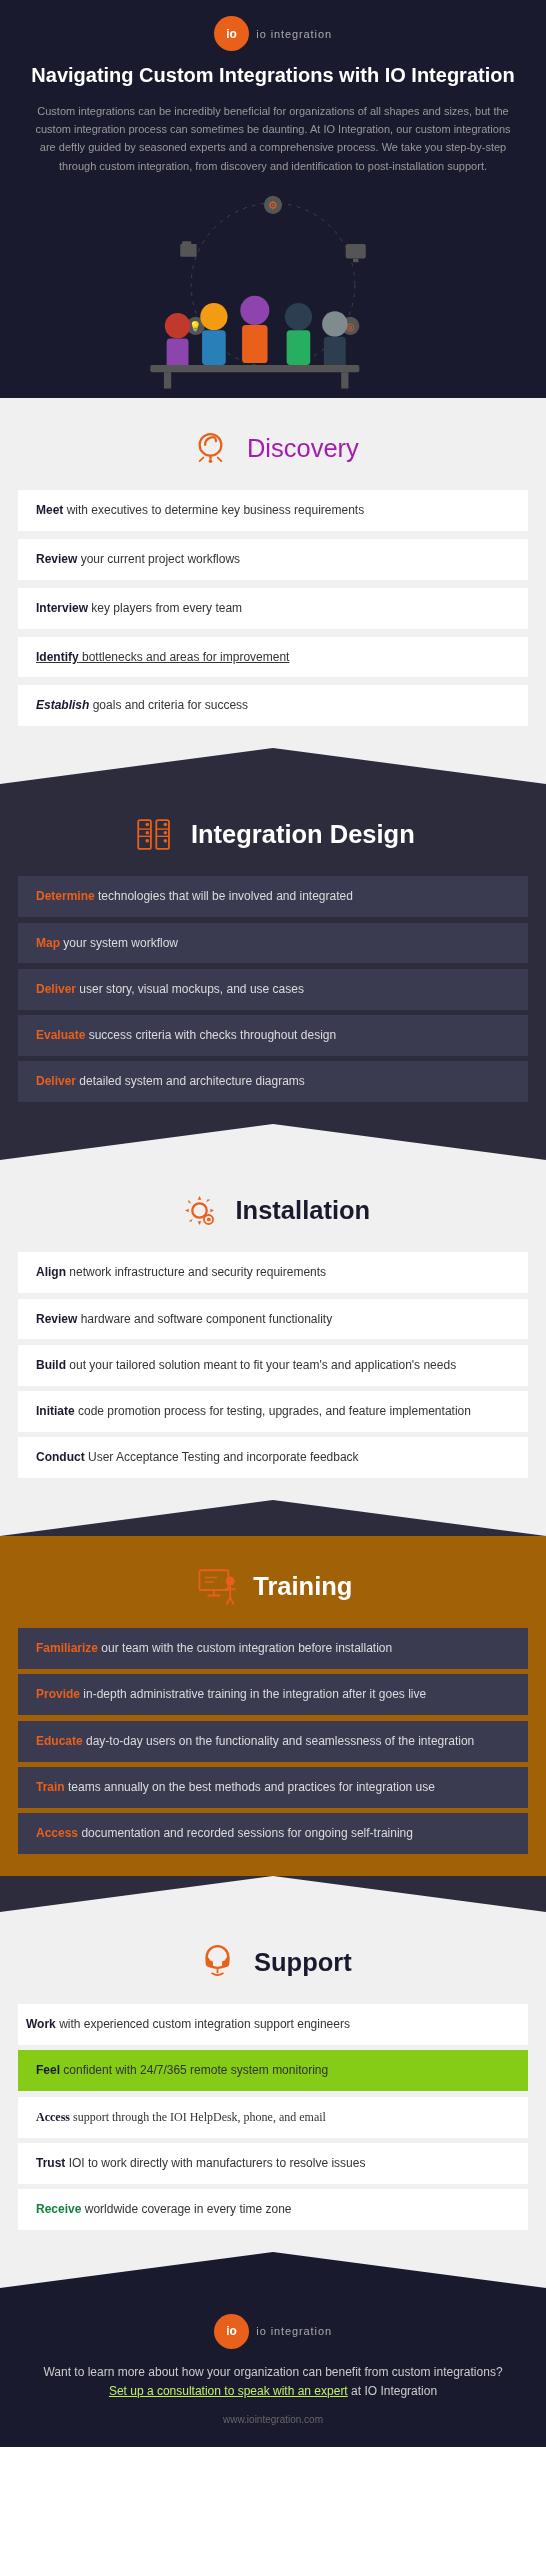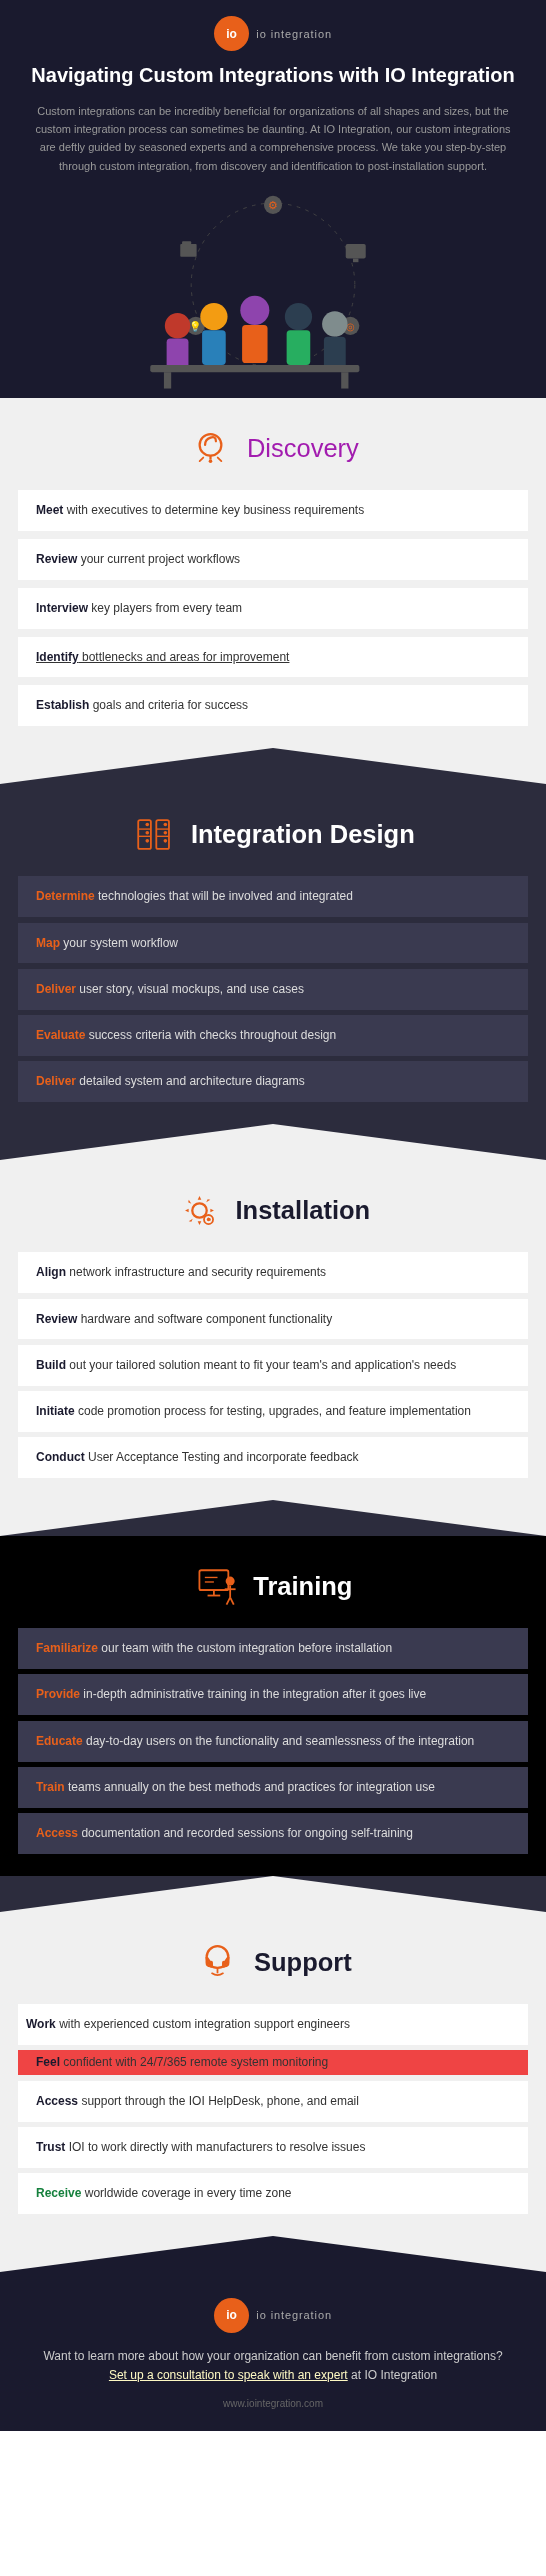--- a/index.html
+++ b/index.html
@@ -74,21 +74,21 @@
         <line x1="34" y1="36" x2="38" y2="40" stroke="#e8601a" stroke-width="2" stroke-linecap="round"></line>
       </svg>
     </div>
     <h2 style="font-size:25.5px;font-weight:normal;color:#a21caf;">Discovery</h2>
   </div>
   <div style="padding:0 18px;display:flex;flex-direction:column;gap:8px;">
     <div style="background:white;padding:12px 18px;font-size:12px;color:#333;line-height:1.4;"><strong style="color:#1a1a2e;">Meet</strong><span> with executives to determine key business requirements</span></div>
     <div style="background:white;padding:12px 18px;font-size:12px;color:#333;line-height:1.4;"><strong style="color:#1a1a2e;">Review</strong><span> your current project workflows</span></div>
     <div style="background:white;padding:12px 18px;font-size:12px;color:#333;line-height:1.4;"><strong style="color:#1a1a2e;">Interview</strong><span> key players from every team</span></div>
     <div style="background:white;padding:12px 18px;font-size:12px;color:#333;line-height:1.4;text-decoration:underline;"><strong style="color:#1a1a2e;">Identify</strong><span> bottlenecks and areas for improvement</span></div>
-    <div style="background:white;padding:12px 18px;font-size:12px;color:#333;line-height:1.4;"><strong style="color:#1a1a2e;">Establish</strong><span> goals and criteria for success</span></div>
+    <div style="background:white;padding:12px 18px;font-size:12px;color:#333;line-height:1.4;"><strong style="color:#1a1a2e;font-style:italic;">Establish</strong><span> goals and criteria for success</span></div>
   </div>
 </div>
 
 <div style="background:#f0f0f0;height:36px;position:relative;overflow:hidden;">
   <div style="position:absolute;bottom:0;left:0;width:0;height:0;border-left:273px solid transparent;border-right:273px solid transparent;border-bottom:36px solid #2c2c3d;"></div>
 </div>
 
 <div style="background:#2c2c3d; padding:27px 0 22px;">
   <div style="display:flex;align-items:center;justify-content:center;gap:12.7px;margin-bottom:18px;">
     <div style="width:47px;height:47px;display:flex;align-items:center;justify-content:center;">
@@ -150,21 +150,21 @@
     <div style="background:white;padding:12px 18px;font-size:12px;color:#333;line-height:1.4;"><strong style="color:#1a1a2e;">Build</strong><span> out your tailored solution meant to fit your team's and application's needs</span></div>
     <div style="background:white;padding:12px 18px;font-size:12px;color:#333;line-height:1.4;"><strong style="color:#1a1a2e;">Initiate</strong><span> code promotion process for testing, upgrades, and feature implementation</span></div>
     <div style="background:white;padding:12px 18px;font-size:12px;color:#333;line-height:1.4;"><strong style="color:#1a1a2e;">Conduct</strong><span> User Acceptance Testing and incorporate feedback</span></div>
   </div>
 </div>
 
 <div style="background:#f0f0f0;height:36px;position:relative;overflow:hidden;">
   <div style="position:absolute;bottom:0;left:0;width:0;height:0;border-left:273px solid transparent;border-right:273px solid transparent;border-bottom:36px solid #2c2c3d;"></div>
 </div>
 
-<div style="background:#000000; padding:27px 0 22px;">
+<div style="background:#a16207; padding:27px 0 22px;">
   <div style="display:flex;align-items:center;justify-content:center;gap:12.7px;margin-bottom:18px;">
     <div style="width:47px;height:47px;display:flex;align-items:center;justify-content:center;">
       <svg width="47" height="47" viewBox="0 0 52 52" xmlns="http://www.w3.org/2000/svg">
 
         <rect x="6" y="8" width="32" height="22" rx="2" fill="none" stroke="#e8601a" stroke-width="2"></rect>
         <line x1="6" y1="30" x2="38" y2="30" stroke="#e8601a" stroke-width="2"></line>
         <line x1="22" y1="30" x2="22" y2="36" stroke="#e8601a" stroke-width="2"></line>
         <line x1="15" y1="36" x2="29" y2="36" stroke="#e8601a" stroke-width="2"></line>
 
         <circle cx="40" cy="20" r="5" fill="#e8601a"></circle>
@@ -204,35 +204,35 @@
         <rect x="31" y="24" width="4" height="8" rx="2" fill="#e8601a"></rect>
 
         <line x1="26" y1="32" x2="26" y2="38" stroke="#e8601a" stroke-width="2"></line>
         <path d="M20 38 Q26 42 32 38" fill="none" stroke="#e8601a" stroke-width="2" stroke-linecap="round"></path>
       </svg>
     </div>
     <h2 style="font-size:25.5px;font-weight:bold;color:#1a1a2e;">Support</h2>
   </div>
   <div style="padding:0 18px;display:flex;flex-direction:column;gap:5.5px;">
     <div style="background:white;padding:12px 8px;font-size:12px;color:#333;line-height:1.4;"><strong style="color:#1a1a2e;">Work</strong><span> with experienced custom integration support engineers</span></div>
-    <div style="background:#ef4444;padding:4px 18px;font-size:12px;color:#333;line-height:1.4;"><strong style="color:#1a1a2e;">Feel</strong><span> confident with 24/7/365 remote system monitoring</span></div>
-    <div style="background:white;padding:12px 18px;font-size:12px;color:#333;line-height:1.4;"><strong style="color:#1a1a2e;">Access</strong><span> support through the IOI HelpDesk, phone, and email</span></div>
+    <div style="background:#84cc16;padding:12px 18px;font-size:12px;color:#333;line-height:1.4;"><strong style="color:#1a1a2e;">Feel</strong><span> confident with 24/7/365 remote system monitoring</span></div>
+    <div style="background:white;padding:12px 18px;font-size:12px;color:#333;line-height:1.4;font-family:Liberation Serif, serif;"><strong style="color:#1a1a2e;">Access</strong><span> support through the IOI HelpDesk, phone, and email</span></div>
     <div style="background:white;padding:12px 18px;font-size:12px;color:#333;line-height:1.4;"><strong style="color:#1a1a2e;">Trust</strong><span> IOI to work directly with manufacturers to resolve issues</span></div>
     <div style="background:white;padding:12px 18px;font-size:12px;color:#333;line-height:1.4;"><strong style="color:#15803d;">Receive</strong><span> worldwide coverage in every time zone</span></div>
   </div>
 </div>
 
 <div style="background:#f0f0f0;height:36px;position:relative;overflow:hidden;">
   <div style="position:absolute;bottom:0;left:0;width:0;height:0;border-left:273px solid transparent;border-right:273px solid transparent;border-bottom:36px solid #1a1a2e;"></div>
 </div>
 
 <div style="background:#1a1a2e;text-align:center;padding:25.5px 27px 22px;">
   <div style="display:flex;align-items:center;justify-content:center;gap:7.3px;margin-bottom:14.6px;">
     <div style="width:35px;height:35px;background:#e8601a;border-radius:50%;display:flex;align-items:center;justify-content:center;font-weight:bold;color:white;font-size:12px;">io</div>
     <span style="color:#aaa;font-size:11px;letter-spacing:0.9px;">io integration</span>
   </div>
   <p style="color:#ccc;font-size:12px;line-height:1.6;margin-bottom:0;">Want to learn more about how your organization can benefit from custom integrations?</p>
   <p style="font-size:12px;line-height:1.6;margin-bottom:12.7px;">
-    <a style="color:#fef9c3;text-decoration:underline;">Set up a consultation to speak with an expert</a><span style="color:#ccc;"> at IO Integration</span>
+    <a style="color:#bef264;text-decoration:underline;">Set up a consultation to speak with an expert</a><span style="color:#ccc;"> at IO Integration</span>
   </p>
   <p style="color:#666;font-size:10px;">www.iointegration.com</p>
 </div>
 
 
 </body></html>

